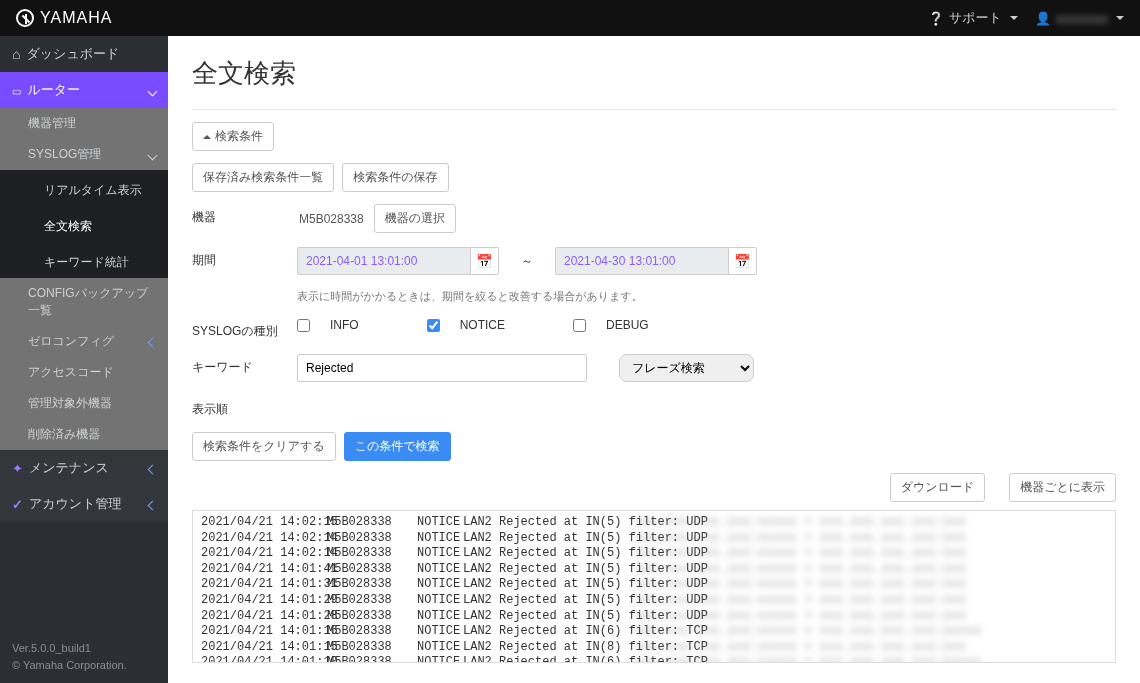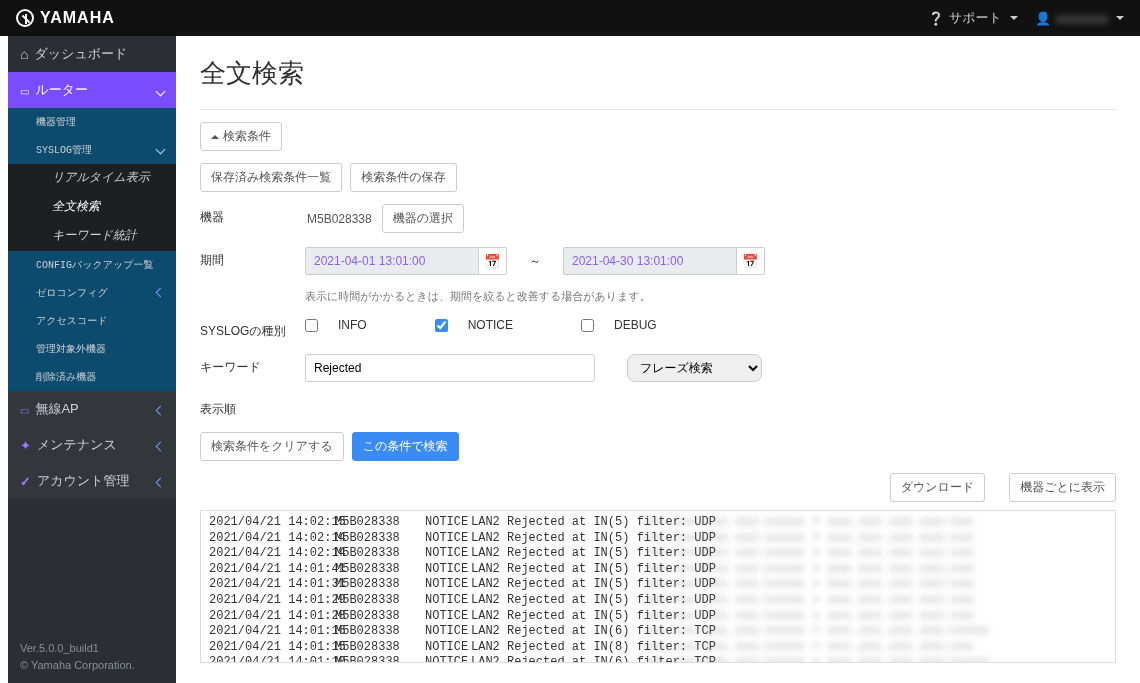--- a/index.html
+++ b/index.html
@@ -1,36 +1,36 @@
 <!DOCTYPE html>
 <html><head>
 <meta charset="utf-8">
 <style>
 * { box-sizing: border-box; margin: 0; padding: 0; }
 body { font-family: "Hiragino Kaku Gothic Pro", "Meiryo", sans-serif; font-size: 13px; background: #fff; color: #333; }
 .topbar { height: 36px; background: #111; color: #fff; display: flex; align-items: center; padding: 0 16px; justify-content: space-between; }
-.logo { display: flex; align-items: flex-start; font-weight: bold; font-size: 16px; letter-spacing: 1px; }
+.logo { display: flex; align-items: flex-start; font-weight: normal; font-size: 16px; letter-spacing: 1px; }
 .logo-mark { width: 18px; height: 18px; border: 2px solid #fff; border-radius: 50%; margin-right: 6px; position: relative; }
 .logo-mark::before, .logo-mark::after { content: ''; position: absolute; background: #fff; }
 .logo-mark::before { width: 2px; height: 10px; left: 7px; top: 3px; }
 .logo-mark::after { width: 10px; height: 2px; left: 3px; top: 7px; transform: rotate(45deg); }
 .top-right { display: flex; align-items: center; gap: 18px; color: #ccc; font-size: 13px; }
 .top-right .item { display: flex; align-items: center; gap: 4px; cursor: pointer; }
 .caret-down::after { content: ''; display: inline-block; border: 4px solid transparent; border-top-color: currentColor; margin-left: 4px; position: relative; top: 2px; }
 .user-blur { filter: blur(3px); opacity: 0.7; }
-.layout { display: flex; height: calc(100vh - 36px); min-height: 647px; margin-left: 8px; }
+.layout { display: flex; height: calc(100vh - 36px); min-height: 647px; }
 
 .sidebar { width: 168px; background: #2b2f33; color: #cdd1d4; display: flex; flex-direction: column; font-size: 13px; flex-shrink: 0; }
 .side-item { padding: 9px 12px; display: flex; align-items: center; justify-content: space-between; cursor: pointer; }
 .side-item .lbl { display: flex; align-items: center; gap: 6px; }
 .side-item.top { background: #2b2f33; }
 .side-item.active { background: #7a4cff; color: #fff; position: relative; }
 .side-item.active::after { content: ''; position: absolute; right: -8px; top: 50%; transform: translateY(-50%); border: 8px solid transparent; border-left-color: #7a4cff; }
-.side-sub { padding: 7px 12px 7px 28px; background: #0c4a6e; cursor: pointer; font-size: 10px; font-family: Liberation Mono, monospace; }
-.side-sub2 { padding: 5px 12px 7px 44px; background: #1d1f22; cursor: pointer; font-size: 12px; font-style: italic; }
+.side-sub { padding: 7px 12px 7px 28px; background: #737373; cursor: pointer; font-size: 12px; }
+.side-sub2 { padding: 12px 12px 7px 44px; background: #1d1f22; cursor: pointer; font-size: 12px; }
 .side-sub2.sel { color: #fff; }
 .side-item.group { background: #33373c; }
 .chevron-down::after { content: ''; display: inline-block; width: 6px; height: 6px; border-right: 1.5px solid currentColor; border-bottom: 1.5px solid currentColor; transform: rotate(45deg); }
 .chevron-left::after { content: ''; display: inline-block; width: 6px; height: 6px; border-right: 1.5px solid #7a9aff; border-bottom: 1.5px solid #7a9aff; transform: rotate(135deg); }
 .ico-home::before { content: '⌂'; font-size: 14px; }
 .ico-router::before { content: '▭'; font-size: 10px; }
 .ico-ap::before { content: '▭'; font-size: 10px; }
 .ico-check::before { content: '✓'; font-weight: bold; }
 .icon-purple { color: #9a7aff; }
 .sidebar-footer { margin-top: auto; padding: 10px 12px; font-size: 11px; color: #8a8e92; line-height: 1.5; }
@@ -116,27 +116,20 @@
     <div class="side-sub" style="display:flex;justify-content:space-between;align-items:center;">
       <span>ゼロコンフィグ</span>
       <span class="chevron-left"></span>
     </div>
     <div class="side-sub"><span>アクセスコード</span></div>
     <div class="side-sub"><span>管理対象外機器</span></div>
     <div class="side-sub"><span>削除済み機器</span></div>
 
     <div class="side-item group">
       <span class="lbl">
-          <span class="ico-ap icon-purple"></span>
-          <span>無線AP</span>
-        </span>
-      <span class="chevron-left"></span>
-    </div>
-    <div class="side-item group">
-      <span class="lbl">
           <span class="icon-purple">✦</span>
           <span>メンテナンス</span>
         </span>
       <span class="chevron-left"></span>
     </div>
     <div class="side-item group">
       <span class="lbl">
           <span class="ico-check icon-purple"></span>
           <span>アカウント管理</span>
         </span>

